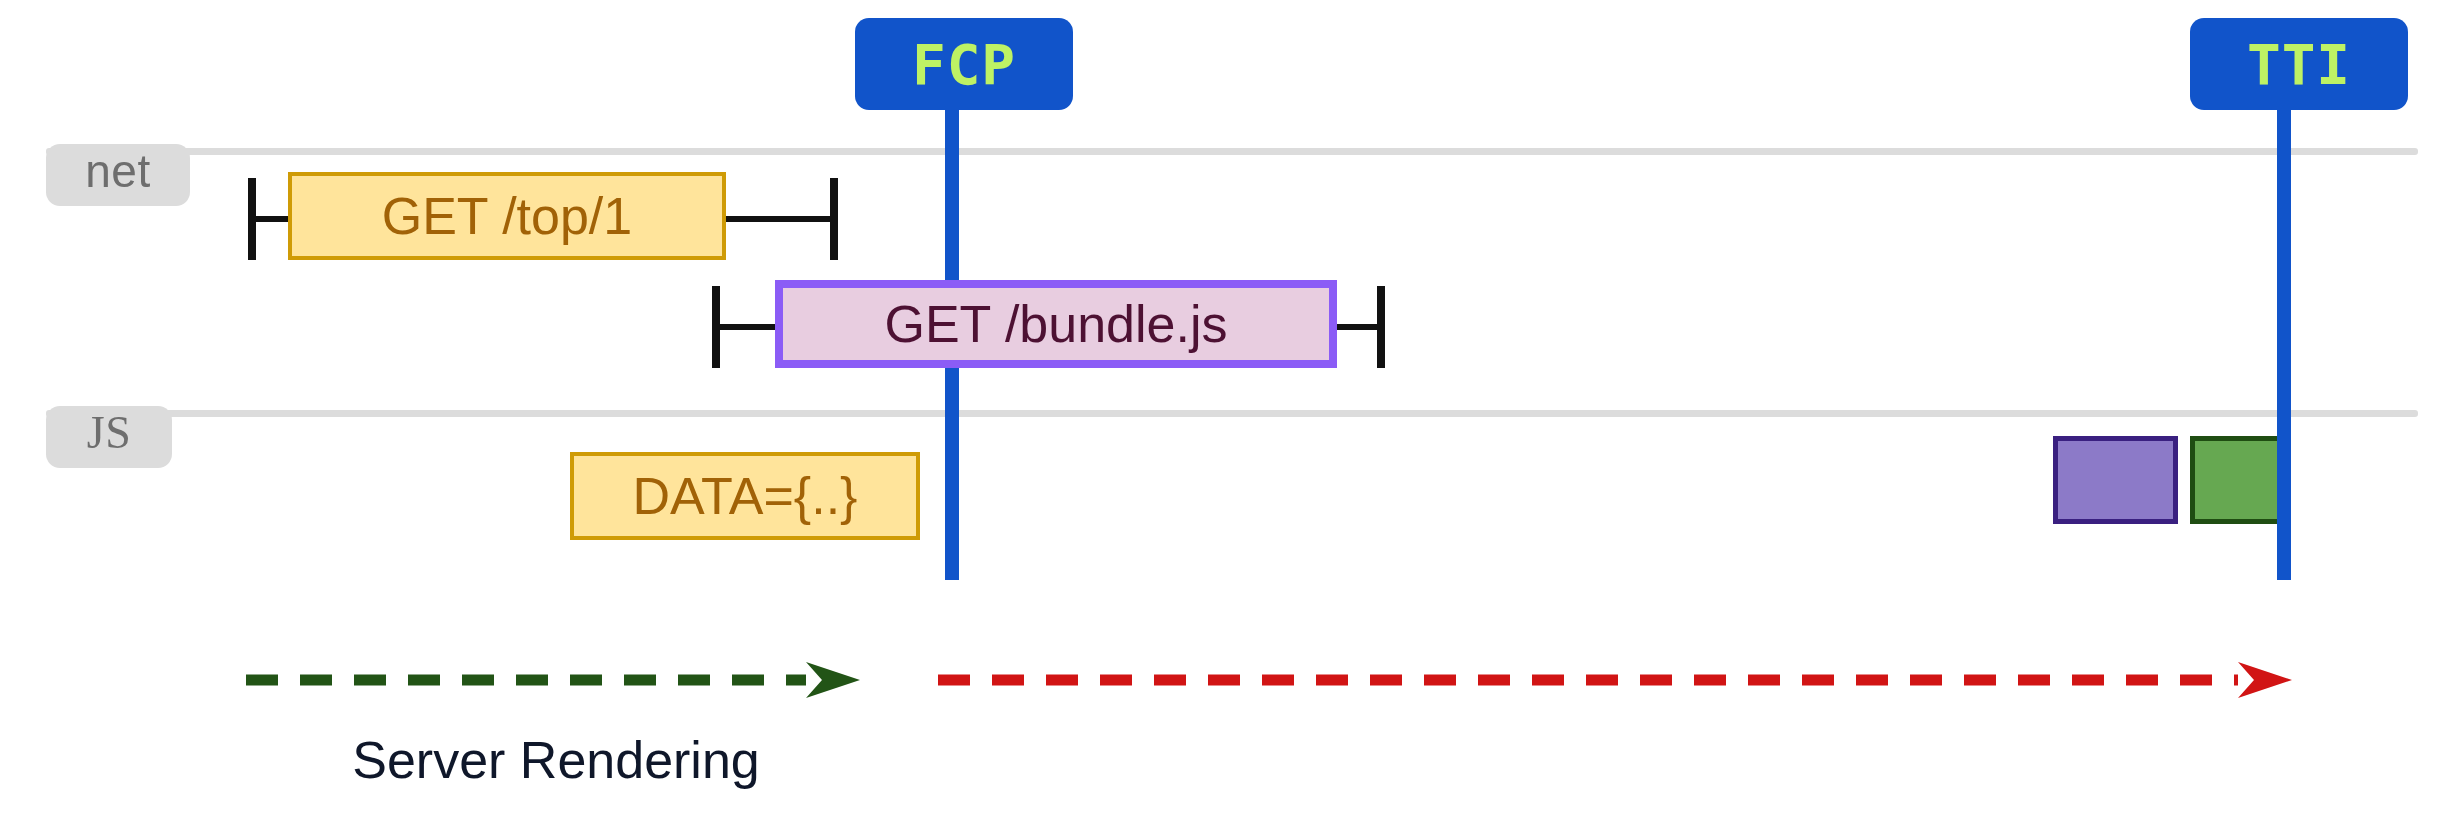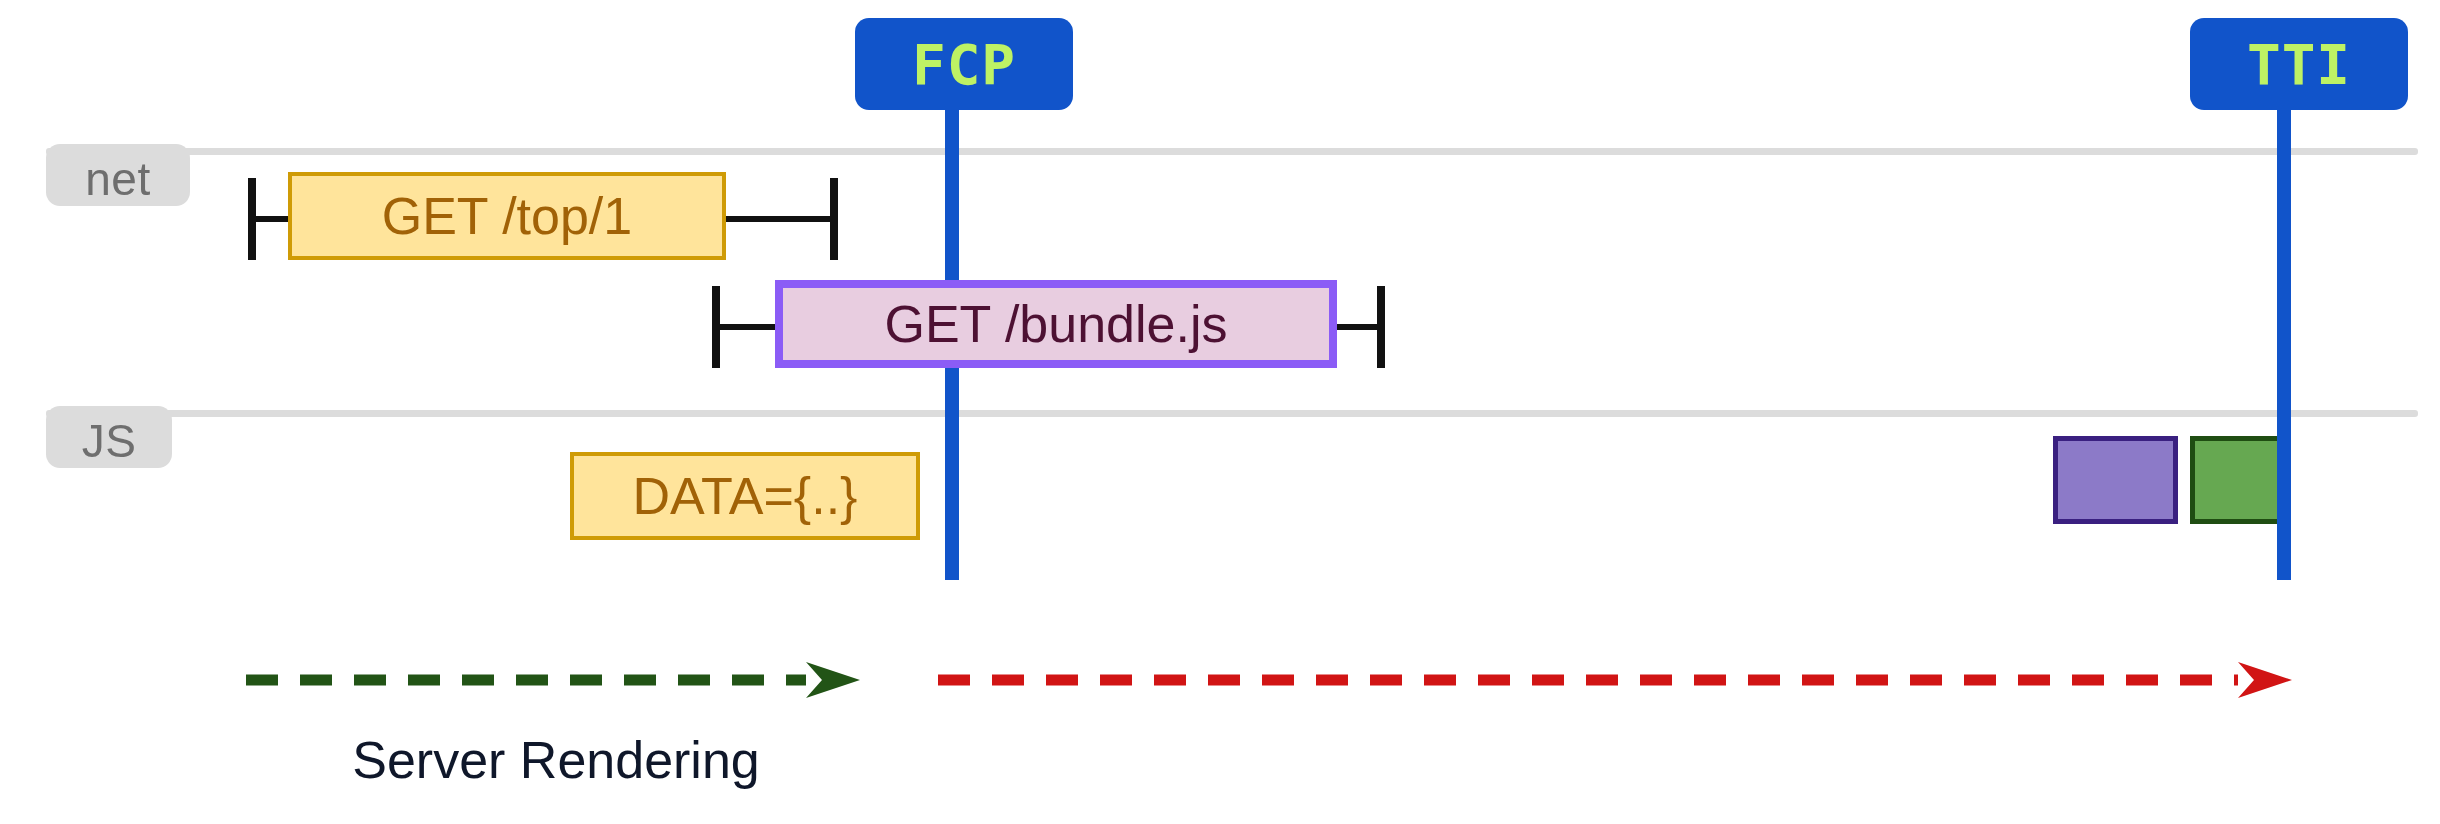--- a/index.html
+++ b/index.html
@@ -23,21 +23,21 @@
     position: absolute;
     height: 7px;
     background: #dcdcdc;
     border-radius: 3px;
   }
   .lane-pill {
     position: absolute;
     background: #dcdcdc;
     border-radius: 14px;
     display: flex;
-    align-items: flex-end;
+    align-items: flex-start;
     justify-content: center;
     color: #6e6e6e;
     font-size: 46px;
     font-family: "Liberation Sans", sans-serif;
     letter-spacing: 0.5px;
   }
 
   
   .marker-badge {
     position: absolute;
@@ -149,21 +149,21 @@
 
   <div class="whisker-cap" style="left:712px; top:286px; height:82px;"></div>
   <div class="whisker-stem" style="left:716px; top:324px; width:64px;"></div>
   <div class="whisker-stem" style="left:1333px; top:324px; width:48px;"></div>
   <div class="whisker-cap" style="left:1377px; top:286px; height:82px;"></div>
   <div class="task-box box-pink" style="left:775px; top:280px; width:562px; height:88px; font-size:52px;">
     <span>GET /bundle.js</span>
   </div>
 
   <div class="track-line" style="left:46px; top:410px; width:2372px;"></div>
-  <div class="lane-pill" style="left:46px; top:406px; width:126px; height:62px;">
+  <div class="lane-pill" style="left:46px; top:406px; width:126px; height:62px;font-family:Liberation Serif, serif;">
     <span>JS</span>
   </div>
 
   <div class="task-box box-yellow" style="left:570px; top:436px; width:350px; height:88px; font-size:52px;margin-top:16px;">
     <span>DATA={..}</span>
   </div>
 
 
   <div class="task-box box-purple" style="left:2053px; top:436px; width:125px; height:88px;">
     <span></span>

